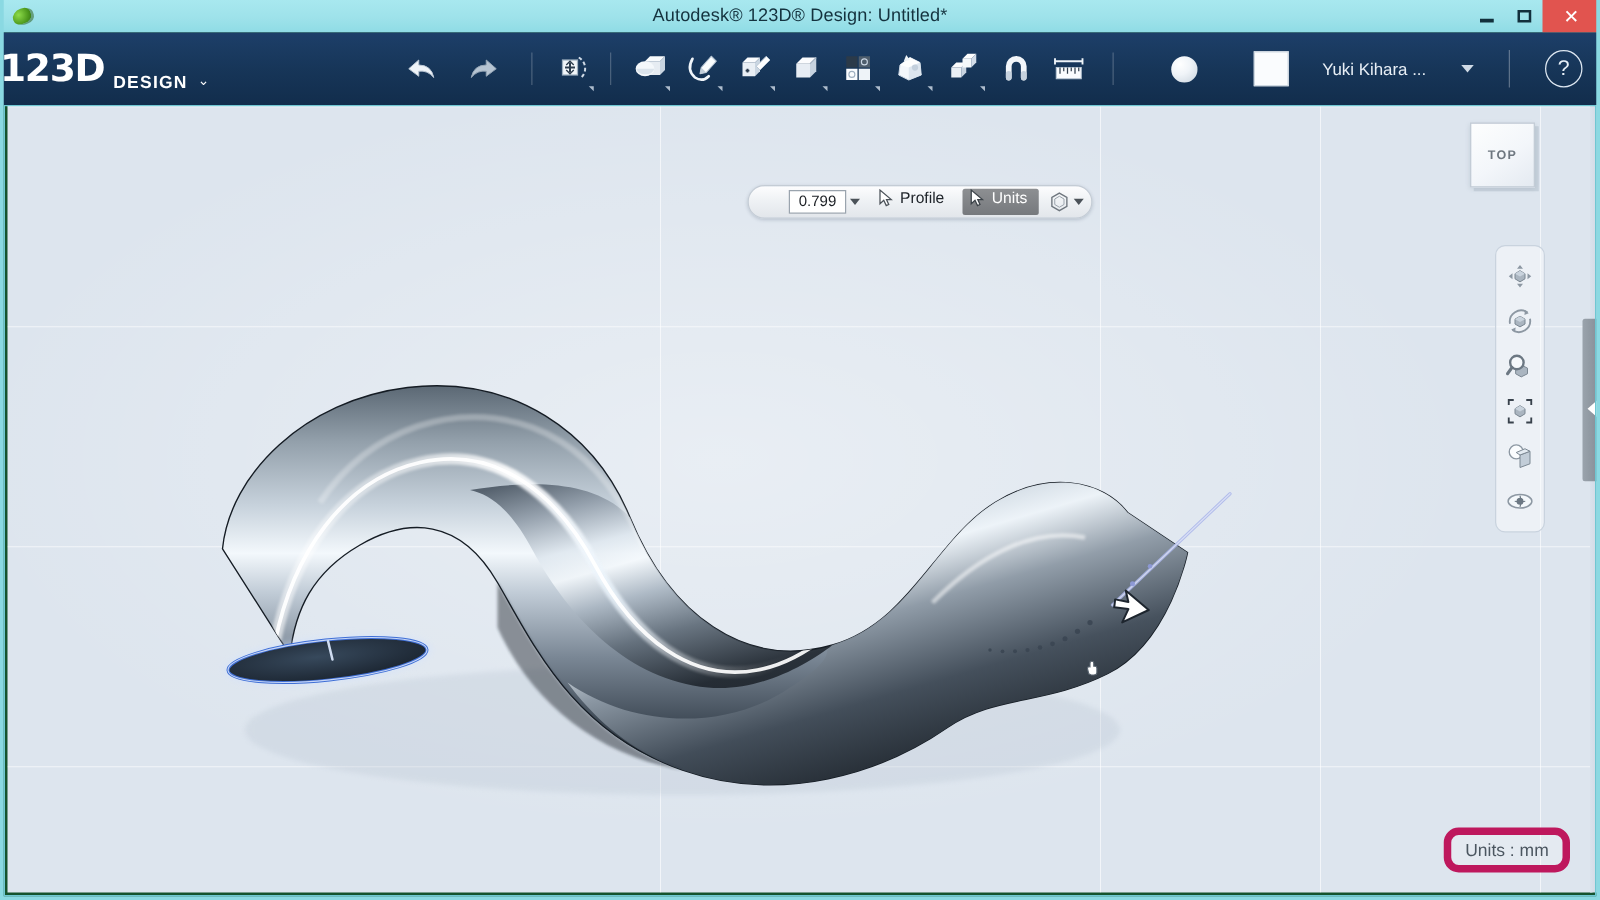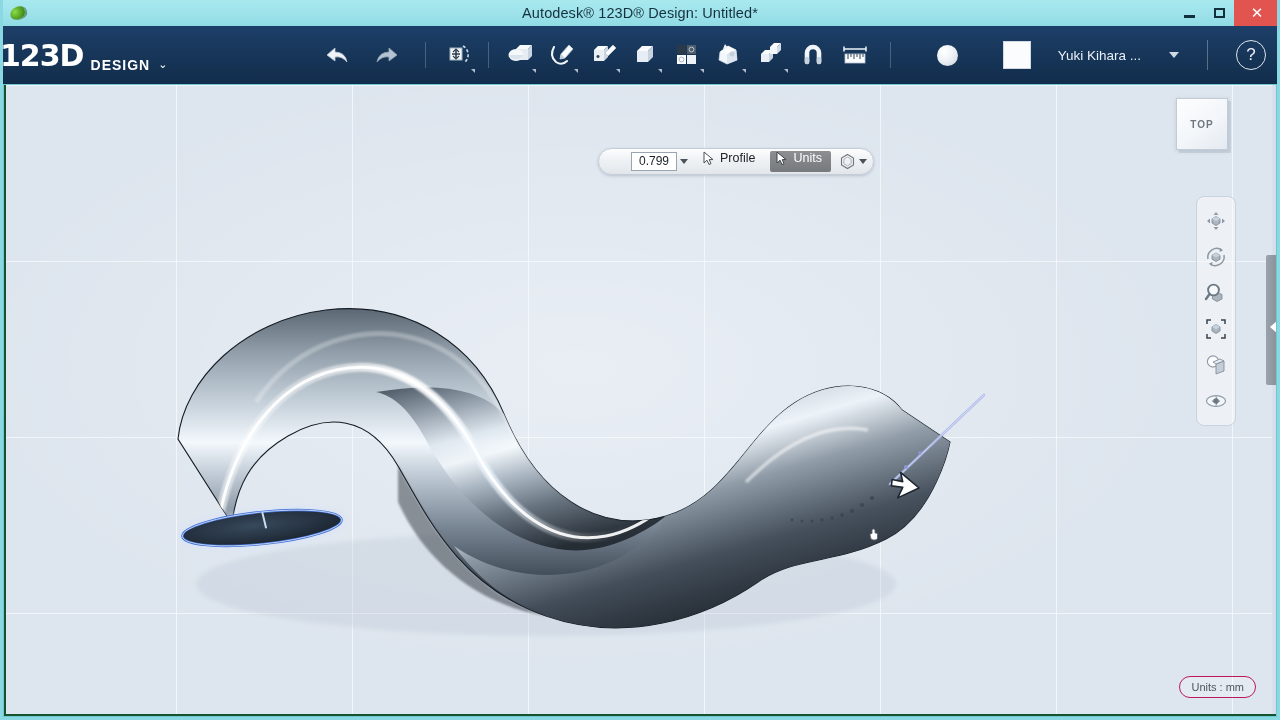--- a/index.html
+++ b/index.html
@@ -239,22 +239,22 @@
     width:0;height:0;
     border-top:7px solid transparent; border-bottom:7px solid transparent;
     border-right:8px solid #ffffff;
     cursor:pointer;
   }
 
   
   .units {
     position:absolute; right: 18px; bottom: 16px;
     padding: 4px 11px;
-    border:1px solid #be185d; border-radius:12px;
-    color:#4b5660; font-size:11px;
+    border:6px solid #be185d; border-radius:12px;
+    color:#4b5660; font-size:14px;
     background: rgba(255,255,255,.22);
     cursor:pointer;
   }
 
   
   .cursor-arrow { position:absolute; left: 880px; top: 386px; pointer-events:none; }
   .cursor-hand  { position:absolute; left: 860px; top: 443px; pointer-events:none; }
 
   
   .win-border {

